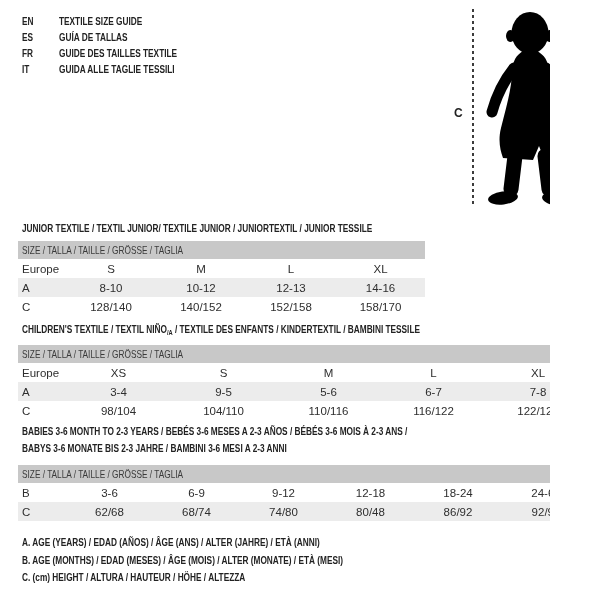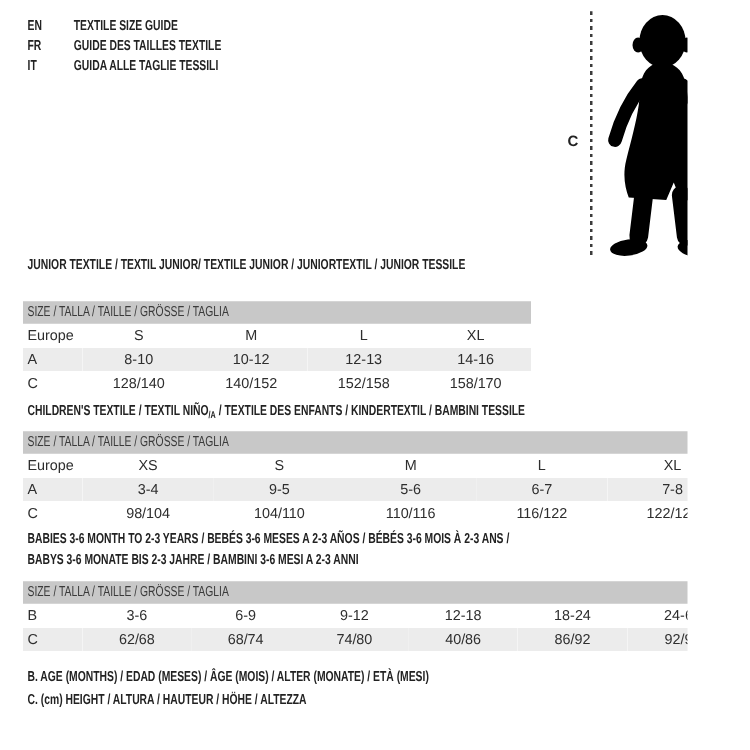--- a/index.html
+++ b/index.html
@@ -35,20 +35,23 @@
   .foot{position:absolute;left:22px;top:534px;font-size:11.5px;font-weight:bold;color:#222;line-height:17.5px;}
 </style>
 </head>
 <body>
 
 <div class="page">
 
   <div class="langs">
     <div class="lang-row">
       <span class="lang-code"><span class="cd">EN</span></span><span class="cd">TEXTILE SIZE GUIDE</span>
+    </div>
+    <div class="lang-row">
+      <span class="lang-code"><span class="cd">ES</span></span><span class="cd">GUÍA DE TALLAS</span>
     </div>
     <div class="lang-row">
       <span class="lang-code"><span class="cd">FR</span></span><span class="cd">GUIDE DES TAILLES TEXTILE</span>
     </div>
     <div class="lang-row">
       <span class="lang-code"><span class="cd">IT</span></span><span class="cd">GUIDA ALLE TAGLIE TESSILI</span>
     </div>
   </div>
 
   <div class="dotline"></div>
@@ -61,21 +64,21 @@
       <path d="M48,42 C57,42 64,48 66,57 L70,78 C74,92 80,104 83,122 C85,134 84,144 82,150 L63,153 L57,138 L51,152 L21,150 C18,142 16,132 19,120 C23,104 27,90 29,76 L31,57 C33,48 39,42 48,42 Z"></path>
       <path d="M32,60 C24,70 15,86 10,104" stroke="#000" stroke-width="11" stroke-linecap="round" fill="none"></path>
       <path d="M64,60 C73,70 79,82 79,95" stroke="#000" stroke-width="11" stroke-linecap="round" fill="none"></path>
       <path d="M33,148 L29,181" stroke="#000" stroke-width="15" stroke-linecap="round" fill="none"></path>
       <path d="M63,148 L67,181" stroke="#000" stroke-width="15" stroke-linecap="round" fill="none"></path>
       <ellipse cx="21" cy="190" rx="15" ry="6.5" transform="rotate(-7 21 190)"></ellipse>
       <ellipse cx="76" cy="191" rx="16" ry="7" transform="rotate(7 76 191)"></ellipse>
     </g>
   </svg>
 
-  <div class="sec-title" style="top:204px;">
+  <div class="sec-title" style="top:220px;">
     <span class="cd">JUNIOR TEXTILE / TEXTIL JUNIOR/ TEXTILE JUNIOR / JUNIORTEXTIL / JUNIOR TESSILE</span>
   </div>
   <table class="sz" style="left:18px;top:241px;width:407px;">
     <colgroup>
         <col style="width:48px">
         <col style="width:90px">
         <col style="width:90px">
         <col style="width:90px">
         <col style="width:89px">
       </colgroup>
@@ -181,25 +184,26 @@
         <td>9-12</td>
         <td>12-18</td>
         <td>18-24</td>
         <td>24-67</td>
       </tr>
       <tr>
         <td class="lbl">C</td>
         <td>62/68</td>
         <td>68/74</td>
         <td>74/80</td>
-        <td>40/86</td>
+        <td>80/48</td>
         <td>86/92</td>
         <td>92/98</td>
       </tr>
     </tbody>
   </table>
 
   <div class="foot">
+    <div><span class="cd">A. AGE (YEARS) / EDAD (AÑOS) / ÂGE (ANS) / ALTER (JAHRE) / ETÀ (ANNI)</span></div>
     <div><span class="cd">B. AGE (MONTHS) / EDAD (MESES) / ÂGE (MOIS) / ALTER (MONATE) / ETÀ (MESI)</span></div>
     <div><span class="cd">C. (cm) HEIGHT / ALTURA / HAUTEUR / HÖHE / ALTEZZA</span></div>
   </div>
 
 </div>
 
 </body></html>

